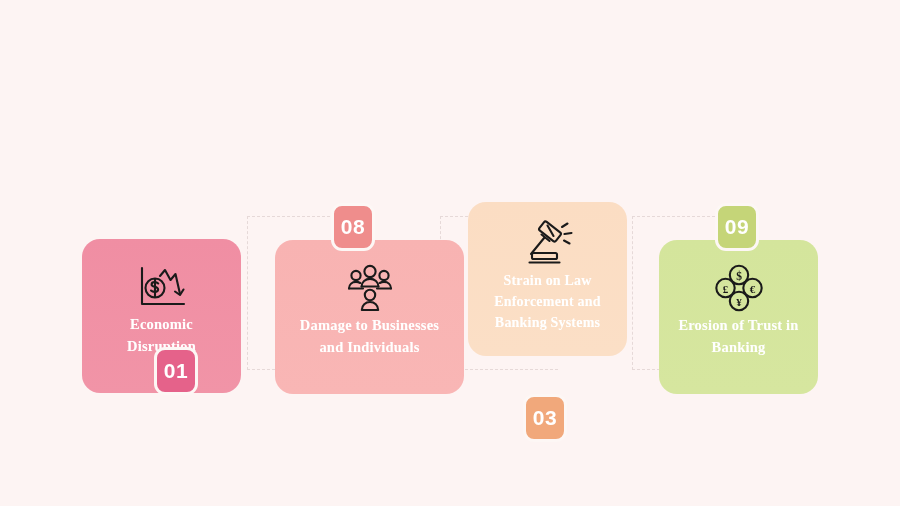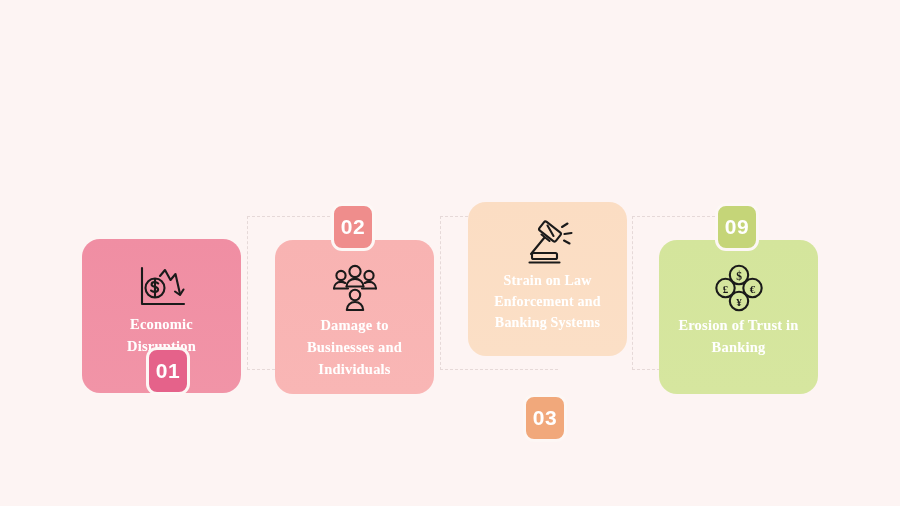--- a/index.html
+++ b/index.html
@@ -82,21 +82,21 @@
     text-shadow: 0 0 1px rgba(255,255,255,0.25);
   }
   
   .card-1 {
     left: 82px; top: 194px; width: 159px; height: 154px;
     background: linear-gradient(180deg, #f08ea3 0%, #f194a7 100%);
     padding-top: 22px;
     margin-top: 45px;
   }
   .card-2 {
-    left: 275px; top: 240px; width: 159px; height: 154px;
+    left: 275px; top: 240px; width: 189px; height: 154px;
     background: linear-gradient(180deg, #f8b3b2 0%, #f9b6b5 100%);
     padding-top: 22px;
   }
   .card-3 {
     left: 468px; top: 202px; width: 159px; height: 154px;
     background: linear-gradient(180deg, #fbddc3 0%, #fbdfc6 100%);
     padding-top: 16px;
   }
   .card-4 {
     left: 659px; top: 240px; width: 159px; height: 154px;
@@ -114,21 +114,21 @@
     align-items: center;
     justify-content: center;
     color: #ffffff;
     font-family: "Liberation Sans", sans-serif;
     font-weight: bold;
     font-size: 21px;
     letter-spacing: 0.5px;
     box-sizing: border-box;
     border: 3.5px solid #fdf7f5;
   }
-  .badge-1 { left: 146px; top: 347px; background: #e5628a; }
+  .badge-1 { left: 154px; top: 347px; background: #e5628a; }
   .badge-2 { left: 331px; top: 203px; background: #ef8d8c; }
   .badge-3 { left: 523px; top: 347px; background: #f1a87b; margin-top: 47px; }
   .badge-4 { left: 715px; top: 203px; background: #c5d578; }
   svg { display: block; }
   .ico-stroke {
     fill: none;
     stroke: #1a1a1a;
     stroke-width: 2.1;
     stroke-linecap: round;
     stroke-linejoin: round;
@@ -169,21 +169,21 @@
         <circle class="ico-stroke" cx="40" cy="12.5" r="4.6"></circle>
         <path class="ico-stroke" d="M47 25.5c0-4-3.1-6.6-7-6.6-1.6 0-3 .4-4.2 1.1"></path>
         <path class="ico-stroke" d="M33 25.5 L47 25.5"></path>
         <path class="ico-stroke" d="M17.6 23.5 L34.4 23.5"></path>
         <circle class="ico-stroke" cx="26" cy="32" r="5.2"></circle>
         <path class="ico-stroke" d="M17.8 47c0-4.8 3.7-8 8.2-8s8.2 3.2 8.2 8z"></path>
       </svg>
     </div>
     <div class="card-title">Damage to Businesses and Individuals</div>
   </div>
-  <div class="badge badge-2">02</div>
+  <div class="badge badge-2">08</div>
 
   <div class="card card-3">
     <div class="icon-wrap">
       <svg width="54" height="48" viewBox="0 0 54 48">
         <rect class="ico-stroke" x="18.5" y="6" width="21" height="11" rx="2" transform="rotate(38 29 11.5)"></rect>
         <path class="ico-stroke" d="M26.5 5.5 L32.5 16"></path>
         <path class="ico-stroke" d="M23.5 17.5 L10 34"></path>
         <path class="ico-stroke" d="M20.5 14.5 L28.5 21"></path>
         <rect class="ico-stroke" x="11" y="33" width="25" height="6" rx="1.6"></rect>
         <path class="ico-stroke" d="M8.5 42.5 L38.5 42.5"></path>

